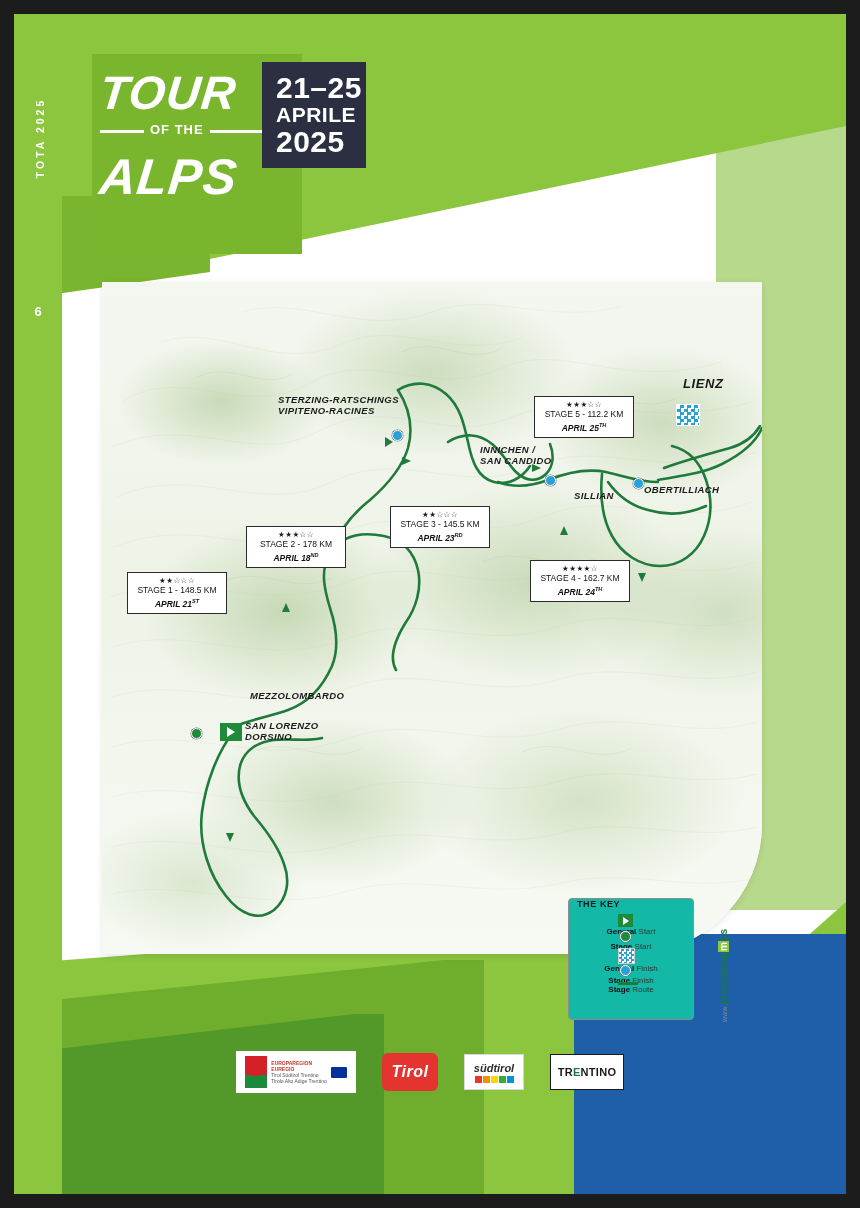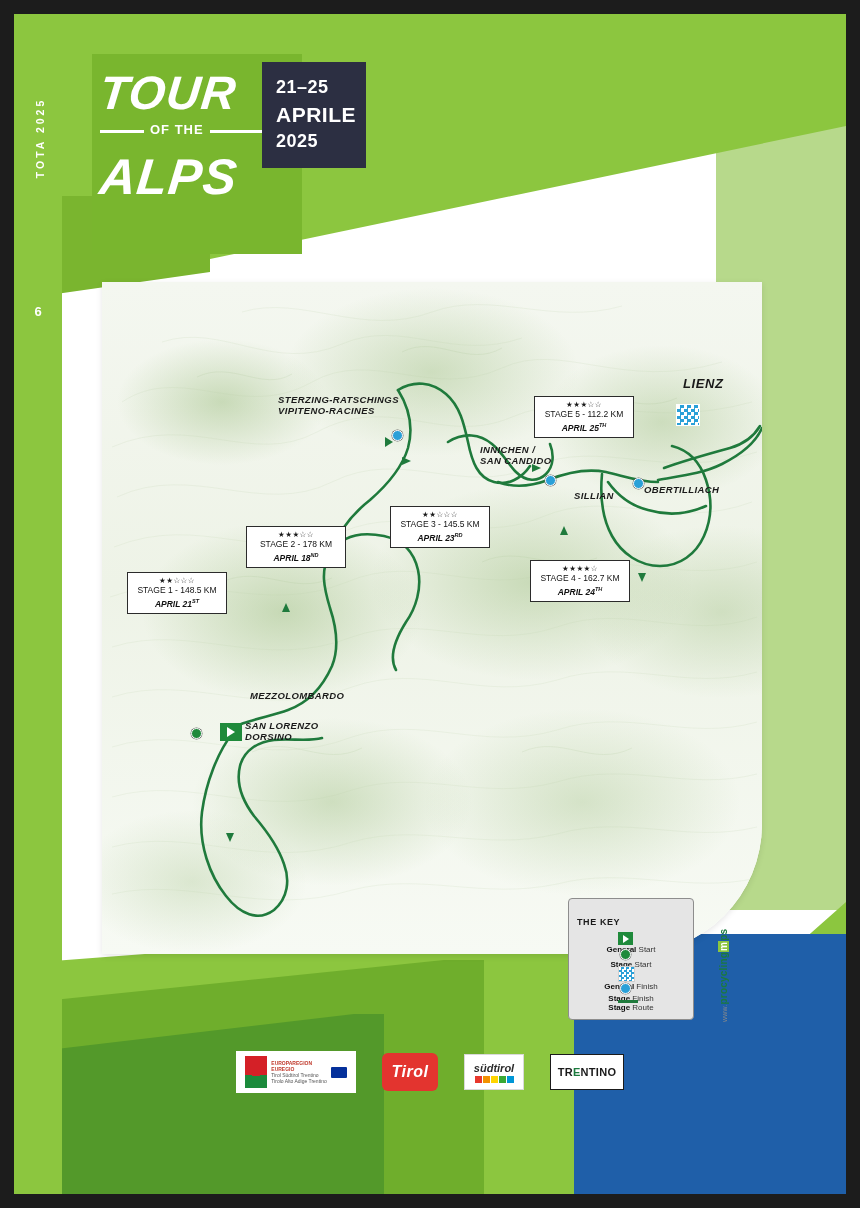--- a/index.html
+++ b/index.html
@@ -146,21 +146,21 @@
     top: 48px;
     width: 104px;
     height: 106px;
     background: #2c2f42;
     z-index: 7;
     color: #ffffff;
     padding: 12px 0 0 14px;
     box-sizing: border-box;
   }
   .date-box div {
-    font-size: 18px;
+    font-size: 30px;
     font-weight: bold;
     line-height: 27px;
     letter-spacing: 0.5px;
   }
   .date-box .small {
     font-size: 21px;
   }
   
   .band-lower {
     position: absolute;
@@ -359,25 +359,25 @@
       repeating-conic-gradient(#2aa0d8 0% 25%, #ffffff 0% 50%) 0 0 / 7px 7px;
     border: 1px solid #ffffff;
   }
   
   .key-box {
     position: absolute;
     left: 554px;
     top: 884px;
     width: 126px;
     height: 122px;
-    background: #e5e5e5;
+    background: #14b8a6;
     border: 1px solid #8d8d8d;
     border-radius: 4px;
     z-index: 8;
-    padding: 18px 8px;
+    padding: 0 8px;
     box-sizing: border-box;
   }
   .key-title {
     font-size: 9px;
     font-weight: bold;
     letter-spacing: 0.6px;
     color: #1a1a1a;
     margin-bottom: 5px;
   }
   .key-row {

